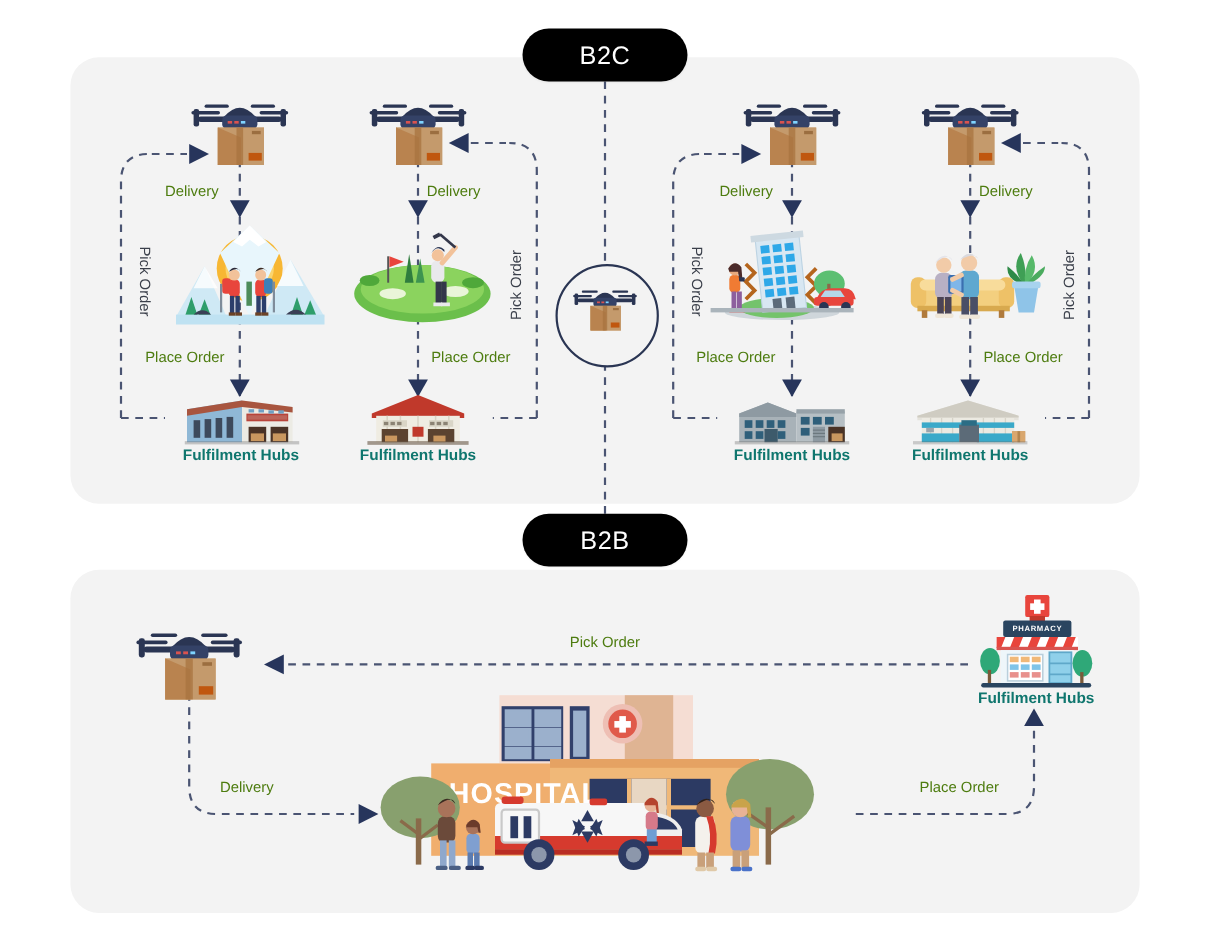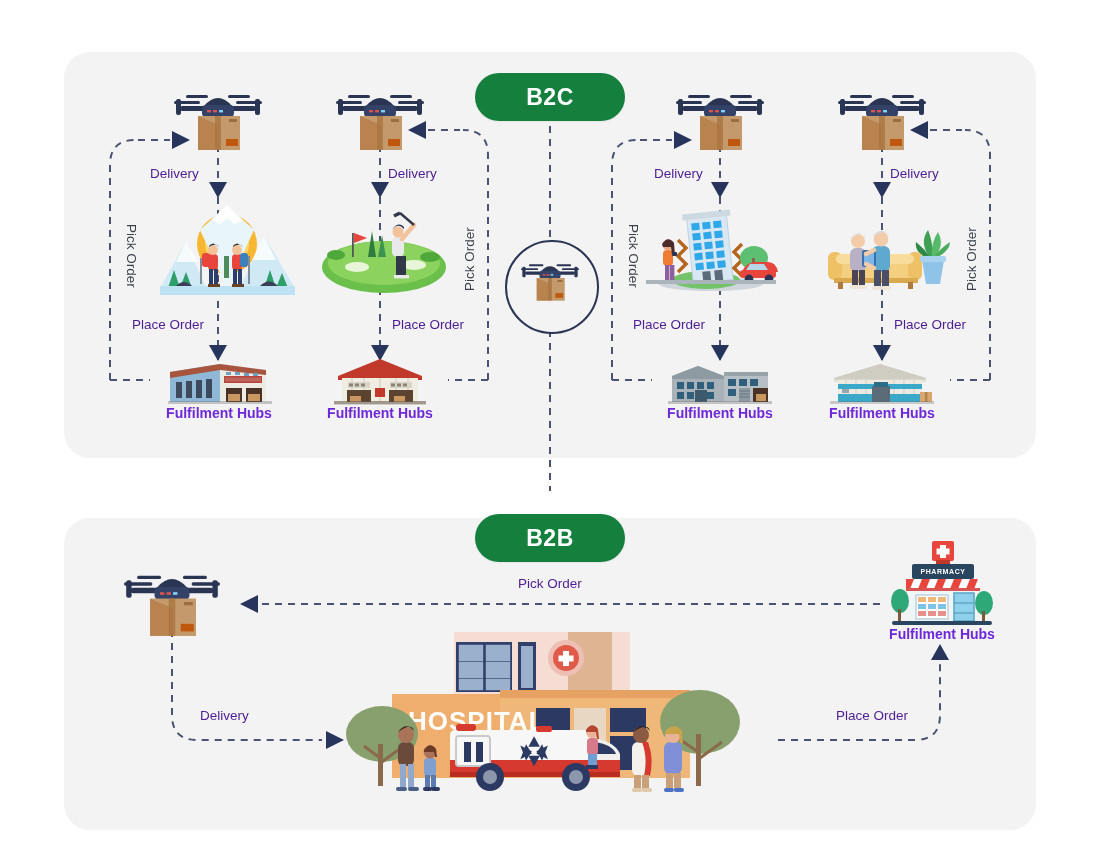--- a/index.html
+++ b/index.html
@@ -3,31 +3,31 @@
 <meta charset="utf-8">
 <style>
   html,body{margin:0;padding:0;background:#ffffff;}
   body{width:1100px;height:859px;position:relative;overflow:hidden;
        font-family:"Liberation Sans","DejaVu Sans",sans-serif;}
 
   .panel{position:absolute;background:#f3f3f3;border-radius:26px;}
   #b2c-panel{left:64px;top:52px;width:972px;height:406px;}
   #b2b-panel{left:64px;top:518px;width:972px;height:312px;}
 
-  .pill{position:absolute;background:#15803d;border-radius:24px;
+  .pill{position:absolute;background:#000000;border-radius:24px;
         display:flex;align-items:center;justify-content:center;
-        color:#ffffff;font-weight:bold;font-size:23px;letter-spacing:.5px;
-        box-shadow:0 1px 2px rgba(0,0,0,.06);margin-top:47px;}
+        color:#ffffff;font-weight:normal;font-size:23px;letter-spacing:.5px;
+        box-shadow:0 1px 2px rgba(0,0,0,.06);}
   #pill-b2c{left:475px;top:26px;width:150px;height:48px;}
   #pill-b2b{left:475px;top:467px;width:150px;height:48px;}
 
-  .lbl{position:absolute;color:#4c1d95;font-size:13.5px;white-space:nowrap;}
+  .lbl{position:absolute;color:#4d7c0f;font-size:13.5px;white-space:nowrap;}
   .lbl-v{position:absolute;color:#3a3f4a;font-size:13.5px;white-space:nowrap;
          transform-origin:0 0;}
-  .hub-lbl{position:absolute;color:#6d28d9;font-size:14px;font-weight:bold;
+  .hub-lbl{position:absolute;color:#0f766e;font-size:14px;font-weight:bold;
            white-space:nowrap;text-align:center;}
 
   svg{position:absolute;left:0;top:0;overflow:visible;}
   #wire{width:1100px;height:859px;pointer-events:none;}
   .dash{fill:none;stroke:#4a5472;stroke-width:2;stroke-dasharray:7 6;}
   .ahd{fill:#27355c;}
 
   .art{position:absolute;}
   .circ{position:absolute;left:505px;top:240px;width:90px;height:90px;
         border:2.4px solid #2a3553;border-radius:50%;background:#f3f3f3;}

